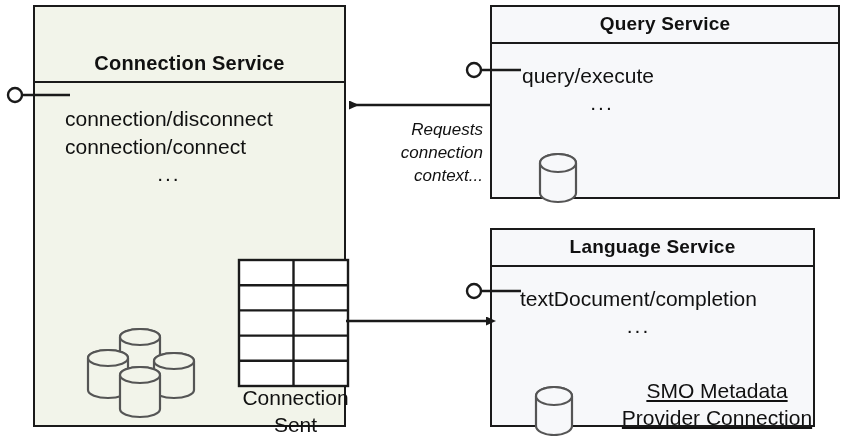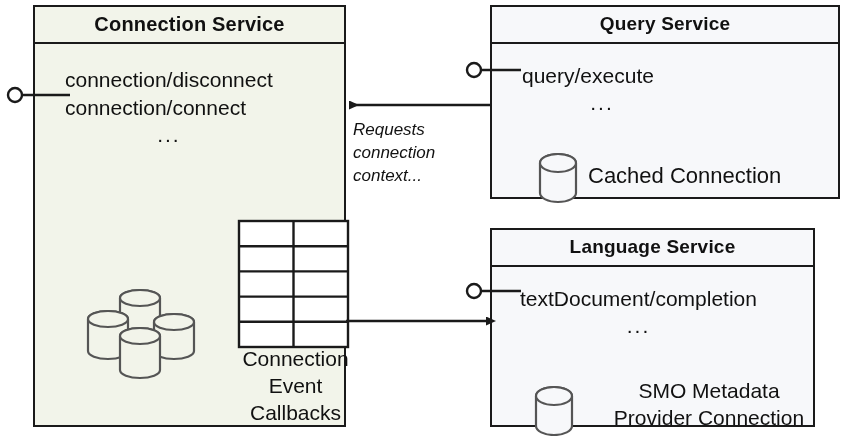--- a/index.html
+++ b/index.html
@@ -48,20 +48,21 @@
     left: 33px;
     top: 5px;
     width: 313px;
     height: 422px;
     background: #f2f4ea;
   }
   #connection-service > .component-header {
     height: 37px;
     line-height: 34px;
     font-size: 20px;
+    margin-top: 39px;
   }
 
   #query-service {
     left: 490px;
     top: 5px;
     width: 350px;
     height: 194px;
     background: #f7f8fa;
   }
   #query-service > .component-header {
@@ -112,21 +113,21 @@
     position: absolute;
     font-size: 21px;
     line-height: 27px;
     text-align: center;
     white-space: nowrap;
   }
 
   #active-conn-label { left: 22px; top: 176px; width: 150px; }
   #callbacks-label  { left: 178px; top: 301px; width: 165px; }
   #cached-label     { left: 96px; top: 118px; width: 230px; text-align: left; font-size: 22px; }
-  #smo-label        { left: 92px; top: 110px; width: 250px; }
+  #smo-label        { left: 100px; top: 110px; width: 250px; text-decoration: underline; }
 
   
   .icon-svg { position: absolute; }
 
   #active-connections-icon { left: 47px; top: 242px; }
   #connection-table-icon   { left: 202px; top: 175px; }
   #cached-db-icon          { left: 46px; top: 108px; }
   #smo-db-icon             { left: 42px; top: 118px; }
 
   
@@ -136,21 +137,21 @@
     width: 846px;
     height: 436px;
     pointer-events: none;
   }
 
   .edge-label {
     position: absolute;
     font-style: italic;
     font-size: 17px;
     line-height: 23px;
-    text-align: left;
+    text-align: right;
     white-space: nowrap;
   }
   #label-requests { left: 353px; top: 118px; width: 130px; }
   #label-sent     { left: 350px; top: 333px; width: 135px; }
 </style>
 </head>
 <body>
 
 <div id="canvas">
 
@@ -188,21 +189,21 @@
           <line x1="2" y1="27.2" x2="111" y2="27.2"></line>
           <line x1="2" y1="52.4" x2="111" y2="52.4"></line>
           <line x1="2" y1="77.6" x2="111" y2="77.6"></line>
           <line x1="2" y1="102.8" x2="111" y2="102.8"></line>
           <line x1="56.5" y1="2" x2="56.5" y2="128"></line>
         </g>
       </svg>
 
       <div class="caption" id="callbacks-label">
         <span>Connection</span><br>
-        <span>Event</span><br>
+        <span>Sent</span><br>
         <span>Callbacks</span>
       </div>
 
     </div>
   </div>
 
   <div class="component" id="query-service">
     <div class="component-header">Query Service</div>
     <div class="component-body">
 
@@ -211,21 +212,20 @@
         <span class="api-ellipsis">...</span>
       </div>
 
       <svg class="icon-svg" id="cached-db-icon" width="40" height="52" viewBox="0 0 40 52">
         <g fill="#f7f8fa" stroke="#555555" stroke-width="2.2">
           <path d="M2,11 a18,9 0 0 1 36,0 v30 a18,9 0 0 1 -36,0 z"></path>
           <ellipse cx="20" cy="11" rx="18" ry="9"></ellipse>
         </g>
       </svg>
 
-      <div class="caption" id="cached-label">Cached Connection</div>
 
     </div>
   </div>
 
   <div class="component" id="language-service">
     <div class="component-header">Language Service</div>
     <div class="component-body">
 
       <div class="api-list" id="ls-api">
         <span class="api-line">textDocument/completion</span>

